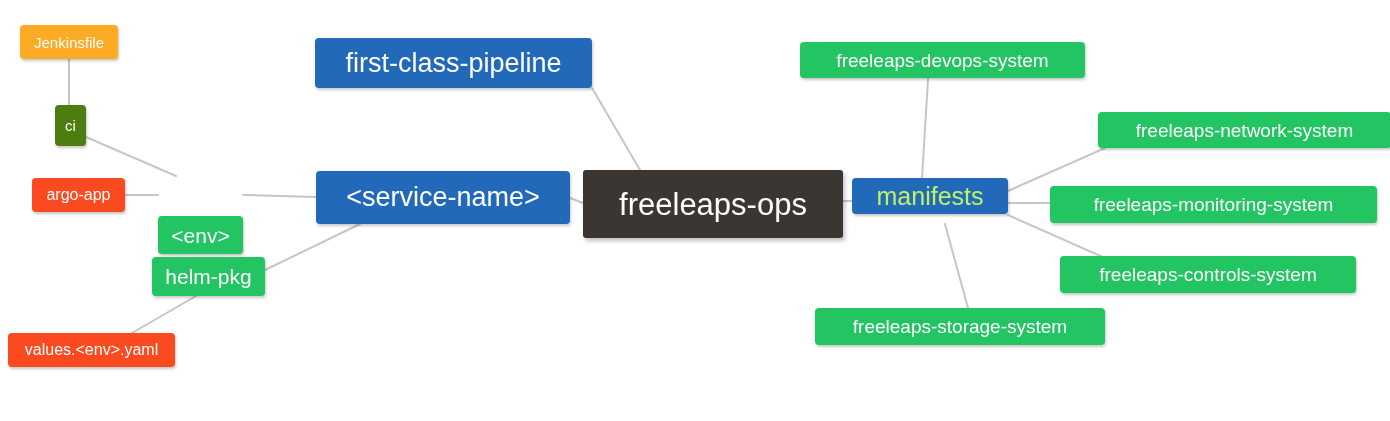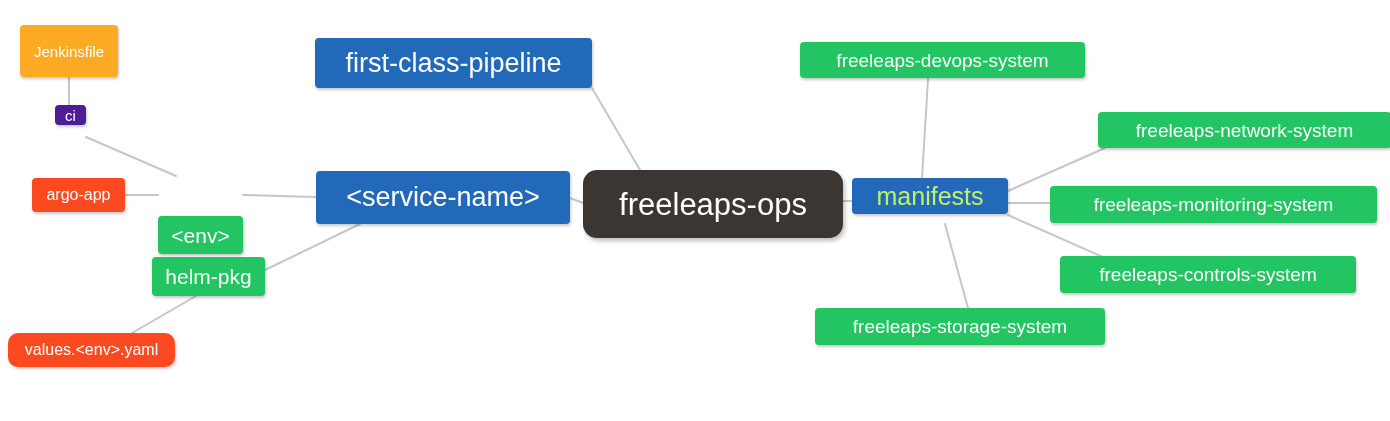--- a/index.html
+++ b/index.html
@@ -37,21 +37,21 @@
     white-space: nowrap;
     letter-spacing: 0px;
     box-shadow: 1px 2px 3px rgba(0,0,0,0.22);
     padding: 0 9px;
     line-height: 1;
     user-select: none;
     cursor: default;
   }
   .node-root {
     background: #3b3632;
-    border-radius: 14px;
+    border-radius: 3px;
     box-shadow: 2px 3px 4px rgba(0,0,0,0.25);
   }
   .node-blue   { background: #2269b9; }
   .node-green  { background: #23c462; }
   .node-orange { background: #fdab24; }
   .node-red    { background: #fb4a1f; }
 </style>
 </head>
 <body>
 
@@ -66,26 +66,26 @@
       <line x1="158" y1="195" x2="125" y2="195" stroke="#c6c6c6" stroke-width="2" stroke-linecap="round"></line>
       <line x1="69" y1="105" x2="69" y2="59" stroke="#c6c6c6" stroke-width="2" stroke-linecap="round"></line>
       <line x1="196" y1="296" x2="132" y2="333" stroke="#c6c6c6" stroke-width="2" stroke-linecap="round"></line>
       <line x1="922" y1="178" x2="929" y2="63" stroke="#c6c6c6" stroke-width="2" stroke-linecap="round"></line>
       <line x1="1008" y1="191" x2="1105" y2="148" stroke="#c6c6c6" stroke-width="2" stroke-linecap="round"></line>
       <line x1="1008" y1="203" x2="1050" y2="203" stroke="#c6c6c6" stroke-width="2" stroke-linecap="round"></line>
       <line x1="1008" y1="215" x2="1105" y2="258" stroke="#c6c6c6" stroke-width="2" stroke-linecap="round"></line>
       <line x1="945" y1="224" x2="968" y2="308" stroke="#c6c6c6" stroke-width="2" stroke-linecap="round"></line>
     </svg>
   <div id="node-layer">
-      <div class="node node-orange" style="left: 20px; top: 25px; width: 98px; height: 52px; font-size: 15px; background: rgb(253, 171, 36); color: rgb(255, 255, 255);">Jenkinsfile</div>
-      <div class="node node-red" style="left: 55px; top: 105px; width: 31px; height: 20px; font-size: 15px; background: #4c1d95; color: rgb(255, 255, 255);">ci</div>
+      <div class="node node-orange" style="left: 20px; top: 25px; width: 98px; height: 34px; font-size: 15px; background: rgb(253, 171, 36); color: rgb(255, 255, 255);">Jenkinsfile</div>
+      <div class="node node-red" style="left: 55px; top: 105px; width: 31px; height: 41px; font-size: 15px; background: #4d7c0f; color: rgb(255, 255, 255);">ci</div>
       <div class="node node-red" style="left: 32px; top: 178px; width: 93px; height: 34px; font-size: 16px; background: rgb(251, 74, 31); color: rgb(255, 255, 255);">argo-app</div>
       <div class="node node-green" style="left: 158px; top: 176px; width: 85px; height: 38px; font-size: 21px; background: rgb(35, 196, 98); color: rgb(255, 255, 255); margin-top: 40px;">&lt;env&gt;</div>
       <div class="node node-green" style="left: 152px; top: 257px; width: 113px; height: 39px; font-size: 21px; background: rgb(35, 196, 98); color: rgb(255, 255, 255);">helm-pkg</div>
-      <div class="node node-red" style="left: 8px; top: 333px; width: 167px; height: 34px; font-size: 16px; background: rgb(251, 74, 31); color: rgb(255, 255, 255); border-radius: 10px;">values.&lt;env&gt;.yaml</div>
+      <div class="node node-red" style="left: 8px; top: 333px; width: 167px; height: 34px; font-size: 16px; background: rgb(251, 74, 31); color: rgb(255, 255, 255);">values.&lt;env&gt;.yaml</div>
       <div class="node node-blue" style="left: 315px; top: 38px; width: 277px; height: 50px; font-size: 27px; background: rgb(34, 105, 185); color: rgb(255, 255, 255);">first-class-pipeline</div>
       <div class="node node-blue" style="left: 316px; top: 171px; width: 254px; height: 53px; font-size: 27px; background: rgb(34, 105, 185); color: rgb(255, 255, 255);">&lt;service-name&gt;</div>
       <div class="node node-root" style="left: 583px; top: 170px; width: 260px; height: 68px; font-size: 31px; background: rgb(59, 54, 50); color: rgb(255, 255, 255);">freeleaps-ops</div>
       <div class="node node-blue" style="left: 852px; top: 178px; width: 156px; height: 36px; font-size: 25px; background: rgb(34, 105, 185); color: #bef264;">manifests</div>
       <div class="node node-green" style="left: 800px; top: 27px; width: 285px; height: 36px; font-size: 19px; background: rgb(35, 196, 98); color: rgb(255, 255, 255); margin-top: 15px;">freeleaps-devops-system</div>
       <div class="node node-green" style="left: 1055px; top: 112px; width: 293px; height: 36px; font-size: 19px; background: rgb(35, 196, 98); color: rgb(255, 255, 255); margin-left: 43px;">freeleaps-network-system</div>
       <div class="node node-green" style="left: 1050px; top: 186px; width: 327px; height: 37px; font-size: 19px; background: rgb(35, 196, 98); color: rgb(255, 255, 255);">freeleaps-monitoring-system</div>
       <div class="node node-green" style="left: 1060px; top: 256px; width: 296px; height: 37px; font-size: 19px; background: rgb(35, 196, 98); color: rgb(255, 255, 255);">freeleaps-controls-system</div>
       <div class="node node-green" style="left: 815px; top: 308px; width: 290px; height: 37px; font-size: 19px; background: rgb(35, 196, 98); color: rgb(255, 255, 255);">freeleaps-storage-system</div>
     </div>

